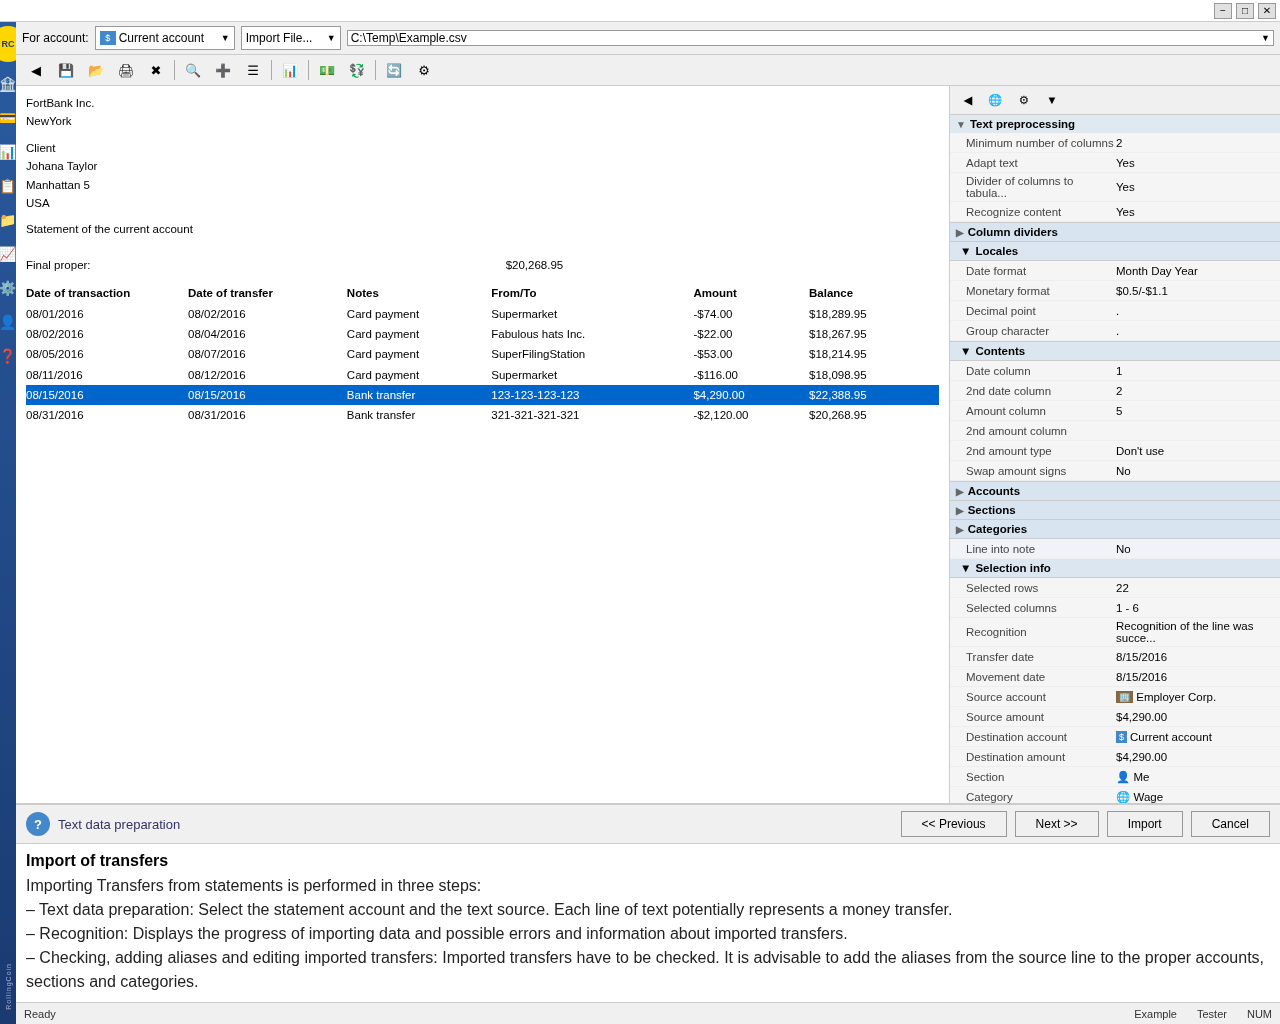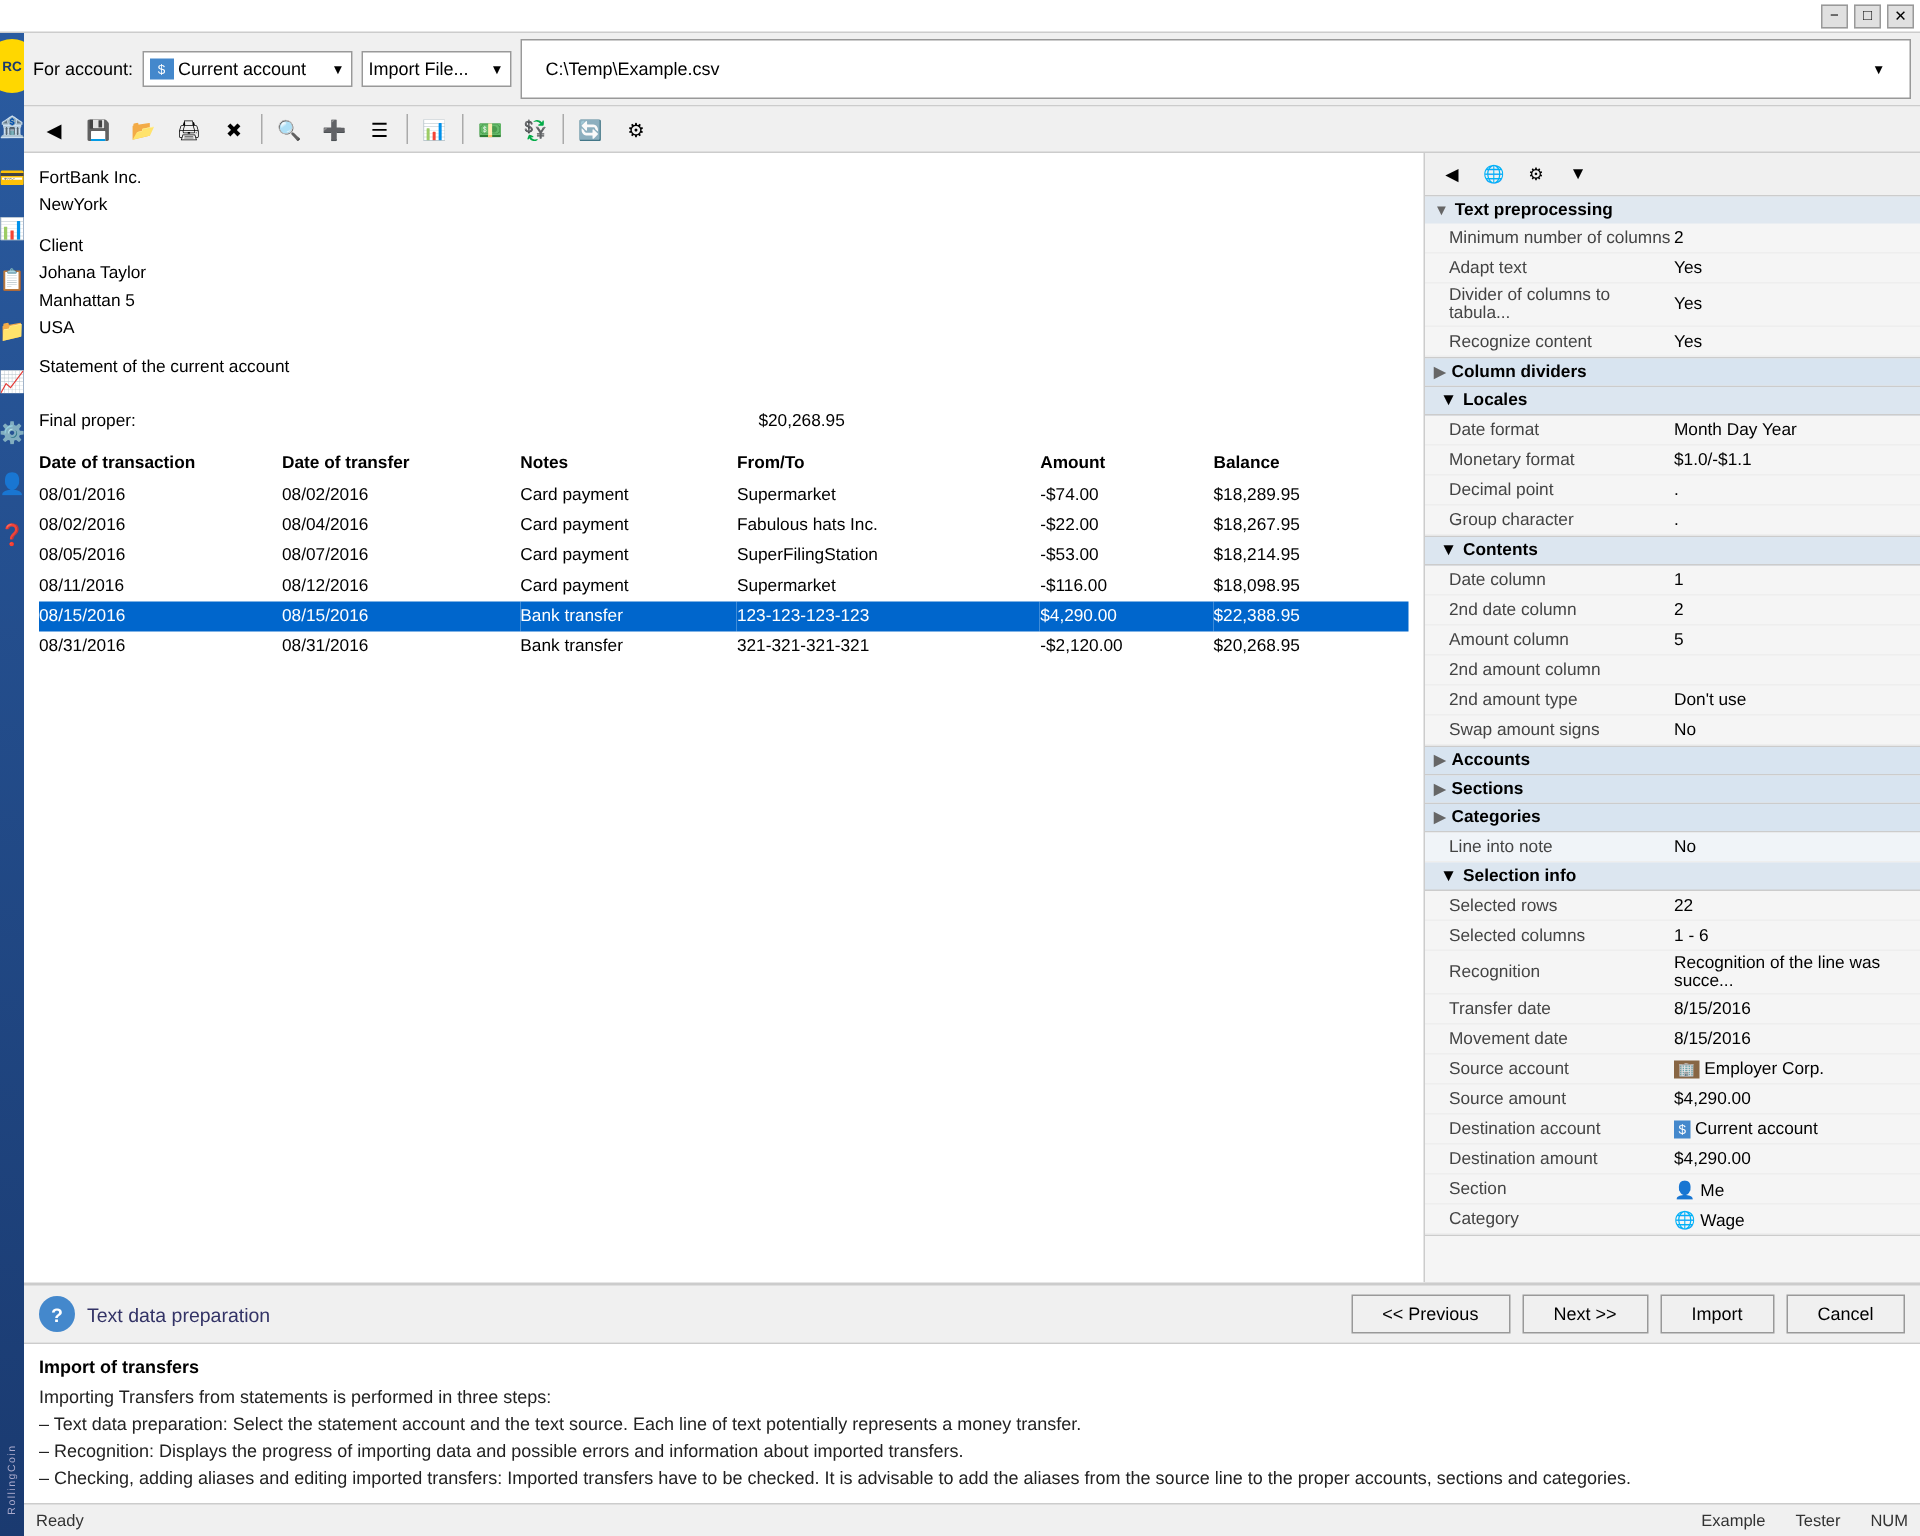--- a/index.html
+++ b/index.html
@@ -21,21 +21,21 @@
 
     
     .main-content { flex: 1; display: flex; flex-direction: column; }
 
     
     .top-toolbar { background: #f0f0f0; border-bottom: 1px solid #ccc; padding: 4px 6px; display: flex; align-items: center; gap: 6px; }
     .for-account-label { font-size: 12px; white-space: nowrap; }
     .account-dropdown { display: flex; align-items: center; background: #fff; border: 1px solid #999; padding: 2px 4px; min-width: 140px; height: 24px; cursor: pointer; }
     .account-dropdown-arrow { margin-left: auto; font-size: 9px; }
     .import-dropdown { display: flex; align-items: center; background: #fff; border: 1px solid #999; padding: 2px 4px; min-width: 100px; height: 24px; cursor: pointer; }
-    .filepath-dropdown { display: flex; align-items: center; background: #fff; border: 1px solid #999; padding: 2px 16px; flex: 1; height: 40px; cursor: pointer; }
+    .filepath-dropdown { display: flex; align-items: center; background: #fff; border: 1px solid #999; padding: 2px 3px; flex: 1; height: 16px; cursor: pointer; }
 
     
     .second-toolbar { background: #f0f0f0; border-bottom: 1px solid #ccc; padding: 2px 6px; display: flex; align-items: center; gap: 2px; }
     .toolbar-btn { width: 28px; height: 26px; background: #f0f0f0; border: 1px solid transparent; display: flex; align-items: center; justify-content: center; cursor: pointer; font-size: 13px; }
     .toolbar-separator { width: 1px; height: 20px; background: #aaa; margin: 0 2px; }
 
     
     .text-panel { flex: 1; background: #fff; overflow: auto; border-right: 1px solid #ccc; position: relative; }
     .text-panel-content { padding: 8px 10px; font-size: 11.5px; line-height: 1.6; min-width: 600px; }
     .text-panel-content table { border-collapse: collapse; width: 100%; }
@@ -59,21 +59,21 @@
 
     
     .wizard-bar { background: #f0f0f0; border-top: 2px solid #ccc; padding: 6px 10px; display: flex; align-items: center; gap: 8px; }
     .wizard-icon { width: 24px; height: 24px; background: #4488cc; border-radius: 50%; display: flex; align-items: center; justify-content: center; color: #fff; font-size: 13px; font-weight: bold; }
     .wizard-title { font-size: 13px; color: #336; font-weight: 500; }
     .wizard-spacer { flex: 1; }
     .wizard-btn { padding: 4px 20px; background: #f0f0f0; border: 1px solid #999; cursor: pointer; font-size: 12px; height: 26px; }
     .wizard-btn-next { background: #f0f0f0; }
 
     
-    .info-section { background: #fff; border-top: 1px solid #ccc; padding: 8px 10px; font-size: 12px; }
+    .info-section { background: #fff; border-top: 1px solid #ccc; padding: 8px 10px; font-size: 16px; }
     .info-title { font-weight: bold; margin-bottom: 4px; }
     .info-text { color: #222; line-height: 1.5; }
 
     
     .status-bar { background: #f0f0f0; border-top: 1px solid #ccc; height: 22px; display: flex; align-items: center; padding: 0 8px; font-size: 11px; gap: 20px; }
     .status-item { color: #333; }
 
     
     .text-panel::-webkit-scrollbar { width: 14px; height: 14px; }
     .text-panel::-webkit-scrollbar-track { background: #e8e8e8; }
@@ -292,21 +292,21 @@
           <div class="prop-subsection">
             <span class="expand-icon">▼</span>
             <span>Locales</span>
           </div>
           <div class="prop-row">
             <span class="prop-label">Date format</span>
             <span class="prop-value">Month Day Year</span>
           </div>
           <div class="prop-row">
             <span class="prop-label">Monetary format</span>
-            <span class="prop-value">$1.0/-$1.1</span>
+            <span class="prop-value">$0.5/-$1.1</span>
           </div>
           <div class="prop-row">
             <span class="prop-label">Decimal point</span>
             <span class="prop-value">.</span>
           </div>
           <div class="prop-row">
             <span class="prop-label">Group character</span>
             <span class="prop-value">.</span>
           </div>
         </div>

